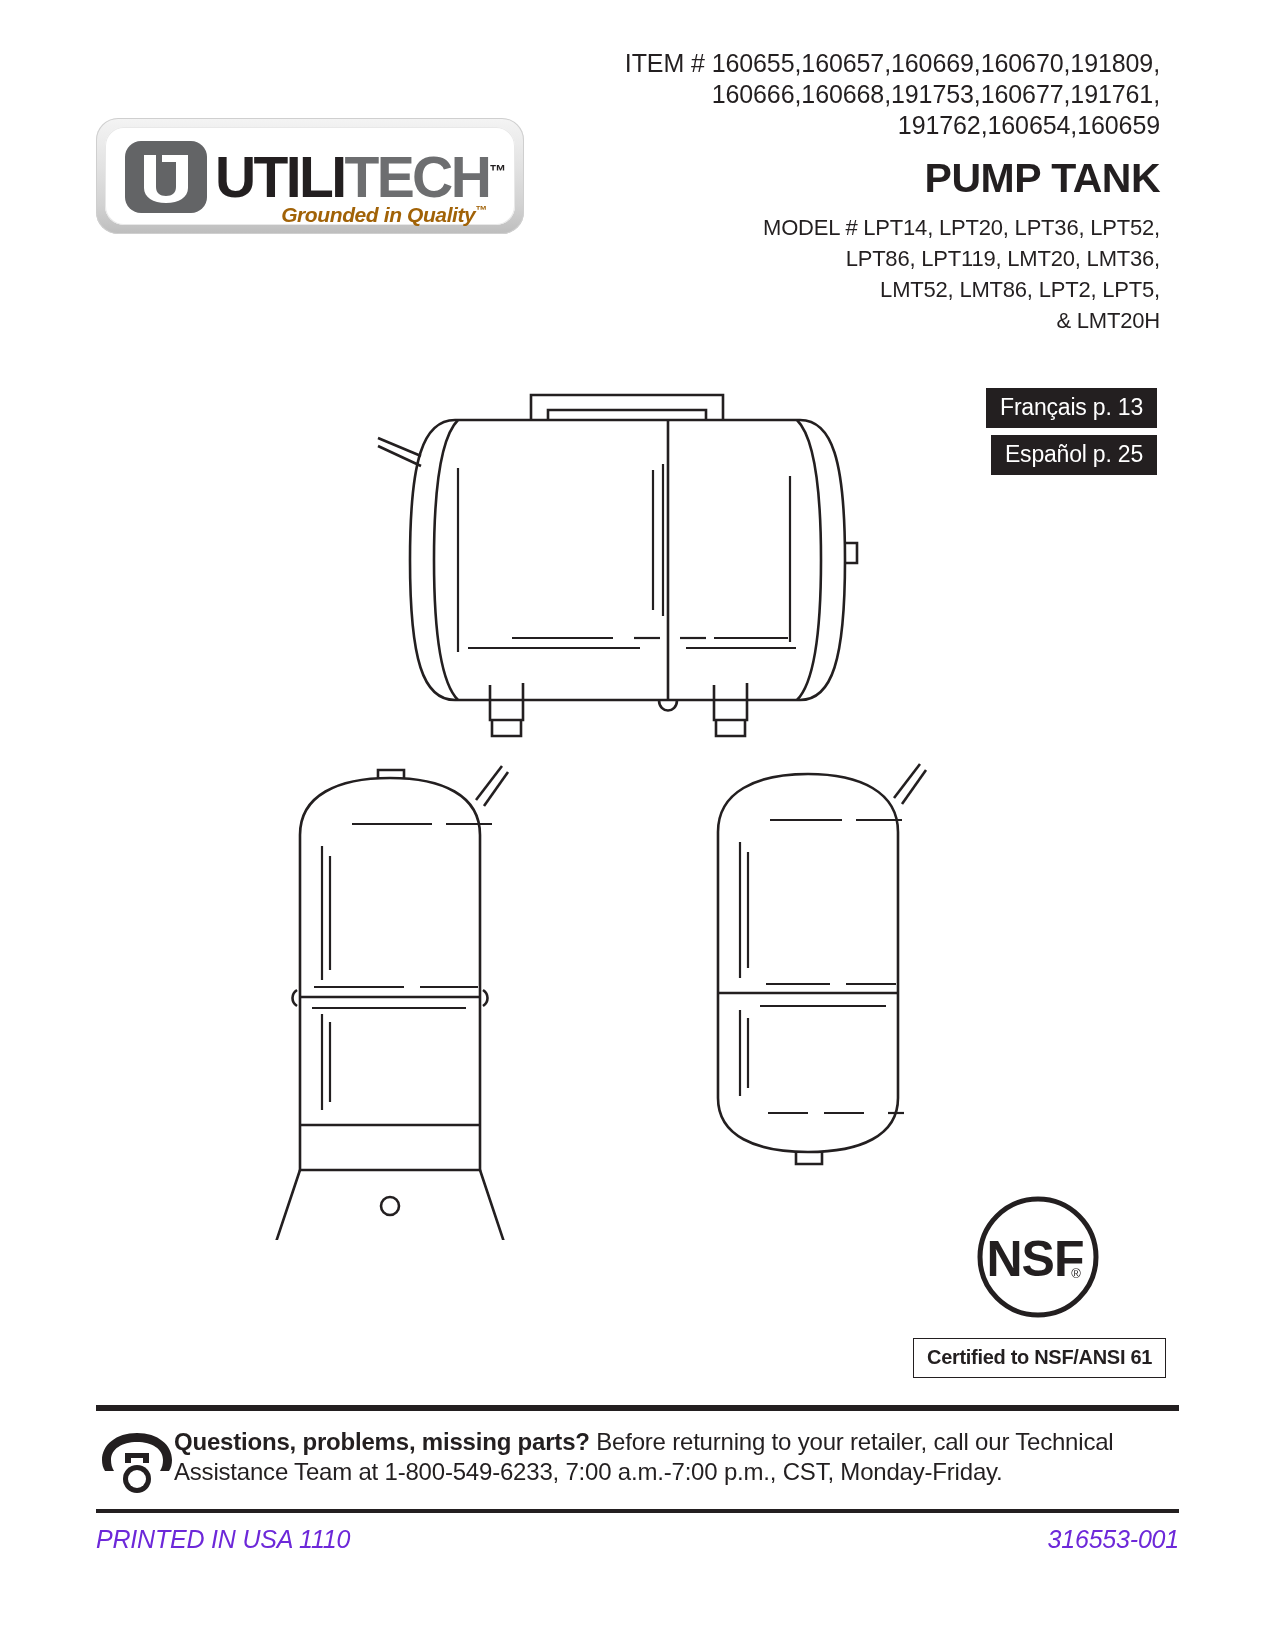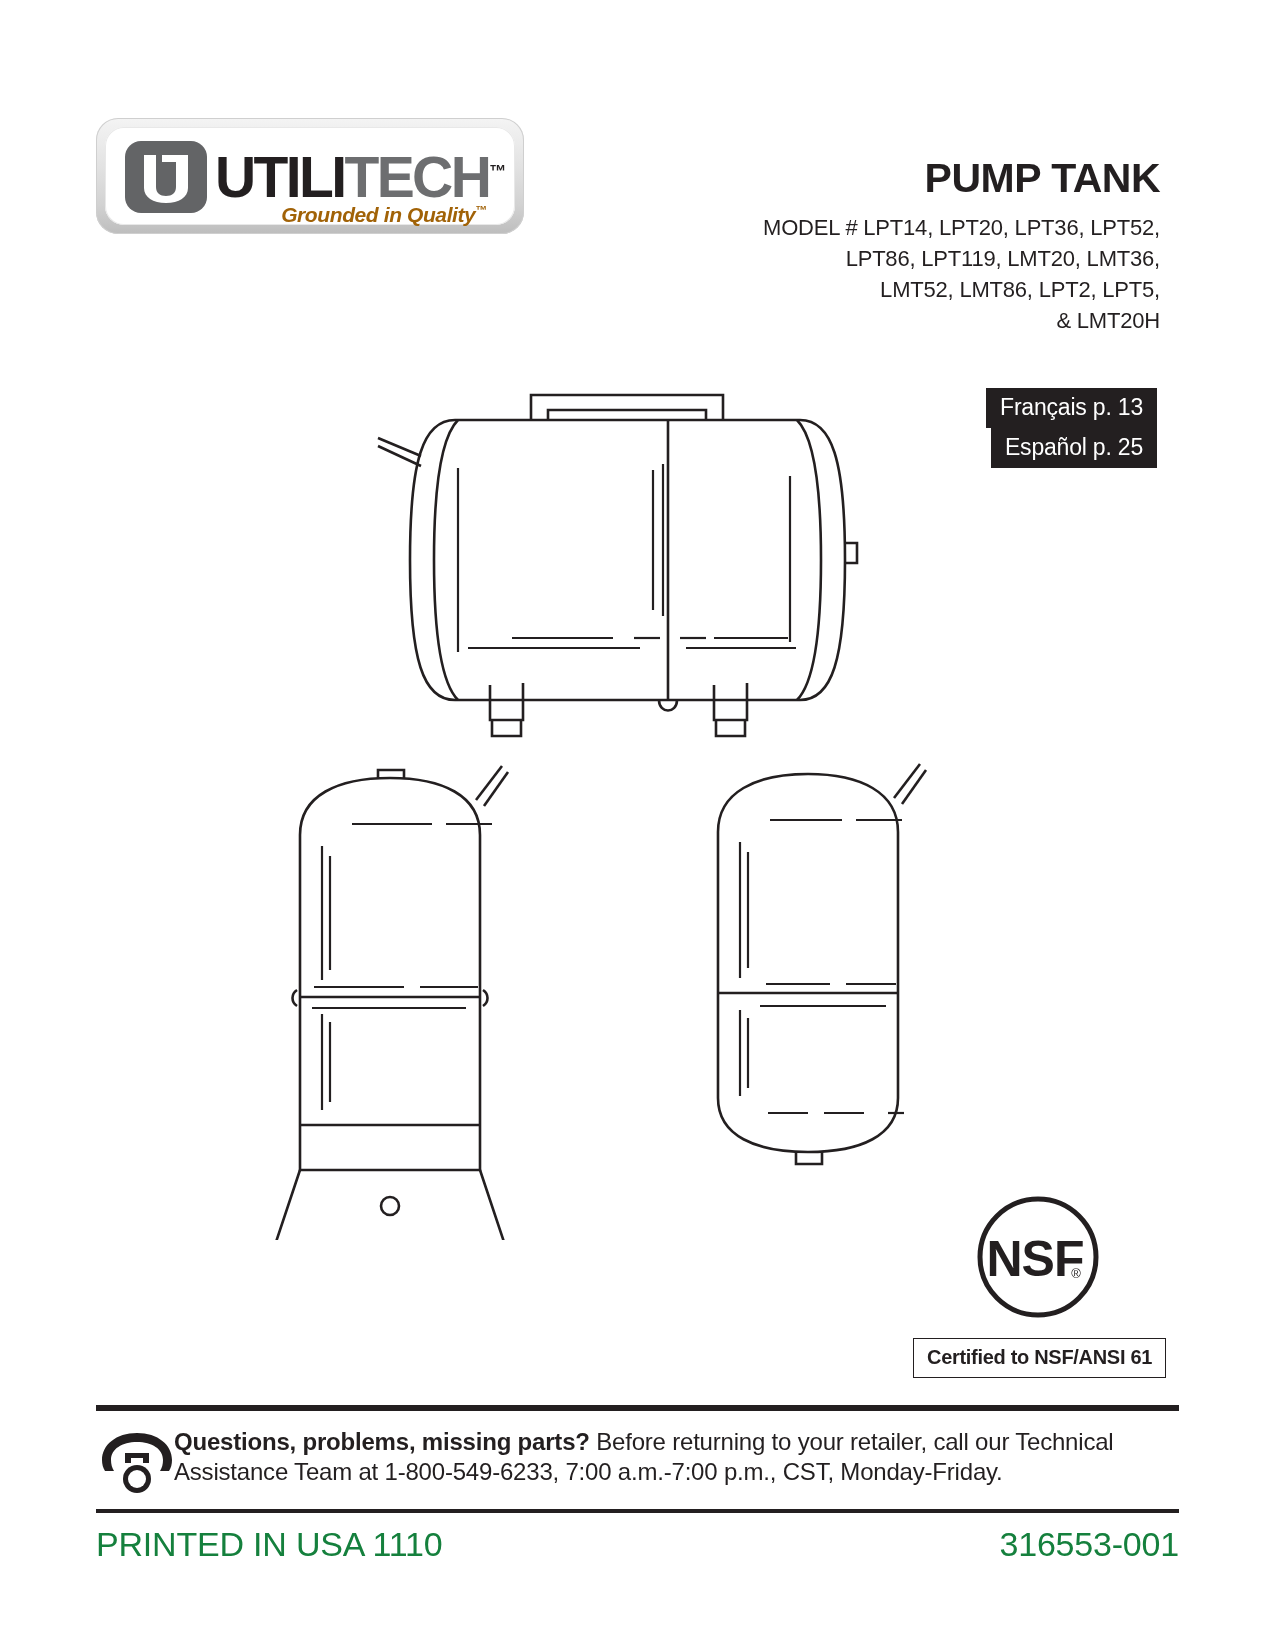--- a/index.html
+++ b/index.html
@@ -146,21 +146,21 @@
     width: 300px;
     text-align: right;
   }
   .lang-badge {
     display: inline-block;
     background: #231f20;
     color: #ffffff;
     font-size: 23px;
     line-height: 23px;
     padding: 8px 14px 9px 14px;
-    margin-bottom: 0;
+    margin-bottom: 7px;
     letter-spacing: -0.2px;
     white-space: nowrap;
   }
   .badge-row { display: block; }
 
   
   .illustrations {
     position: absolute;
     left: 0;
     top: 380px;
@@ -227,32 +227,38 @@
   .rule-thin {
     height: 4px;
     background: #231f20;
     width: 100%;
   }
   .print-row {
     display: flex;
     justify-content: space-between;
     align-items: baseline;
     padding-top: 12px;
-    font-size: 34px;
-    color: #15803d;
+    font-size: 25px;
+    color: #6d28d9;
     letter-spacing: -0.2px;
+    font-style: italic;
   }
 </style>
 </head>
 <body>
 
 <div class="page">
 
   <div class="header">
 
+    <div class="item-numbers">
+      <div>ITEM #  160655,160657,160669,160670,191809,</div>
+      <div>160666,160668,191753,160677,191761,</div>
+      <div>191762,160654,160659</div>
+    </div>
 
     <div class="logo-plaque">
       <div class="logo-inner">
 
         <div class="logo-mark">
           <svg class="u-glyph" viewBox="0 0 48 50">
             <path d="M2 2 H14 V34 C14 40 18 43 24 43 C30 43 34 40 34 34 V2 H46 V35 C46 44 37 50 24 50 C11 50 2 44 2 35 Z" fill="#ffffff"></path>
             <rect x="20" y="2" width="14" height="7" fill="#ffffff"></rect>
           </svg>
         </div>

